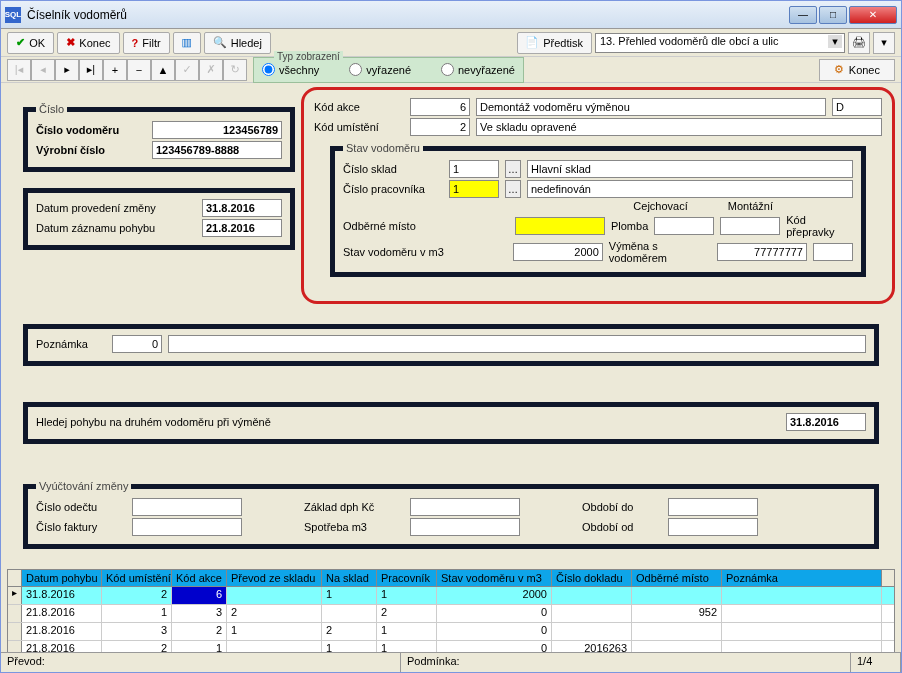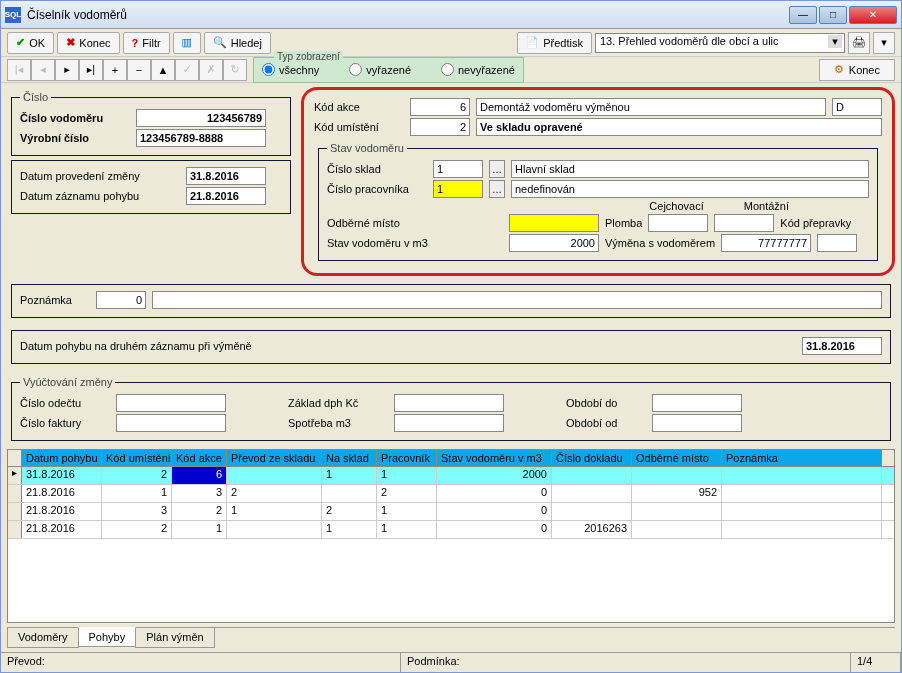--- a/index.html
+++ b/index.html
@@ -23,21 +23,21 @@
   .navrow { height: 26px; background: #ece9d8; display: flex; align-items: center; padding: 2px 6px; border-bottom: 1px solid #ccc; }
   .navbtns { display: flex; gap: 0; }
   .navbtn { width: 24px; height: 22px; border: 1px solid #aaa; background: #f5f5f5; display: flex; align-items: center; justify-content: center; cursor: pointer; }
   .navbtn.disabled { color: #bbb; }
   .greenpanel { background: #d0e8d0; border: 1px solid #9bbf9b; height: 26px; display: flex; align-items: center; padding: 0 8px; margin-left: 6px; gap: 30px; position: relative; }
   .greenpanel .legend { position: absolute; top: -7px; left: 20px; background: #d0e8d0; padding: 0 3px; color: #444; font-size: 10px; }
   .radio { display: flex; align-items: center; gap: 4px; }
   .radio input { margin: 0; }
   .akcebtn { margin-left: auto; height: 22px; padding: 0 14px; border: 1px solid #aaa; background: #f5f5f5; display: flex; align-items: center; gap: 5px; cursor: pointer; }
   .body { flex: 1; padding: 4px 6px; overflow: hidden; display: flex; flex-direction: column; gap: 4px; }
-  fieldset { border: 1px solid #0f172a; padding: 4px 8px 6px 8px; margin: 4px; }
+  fieldset { border: 5px solid #0f172a; padding: 4px 8px 6px 8px; margin: 16px; }
   fieldset legend { color: #444; padding: 0 3px; }
   .row { display: flex; align-items: center; gap: 6px; margin: 2px 0; }
   .lbl { color: #000; }
   input[type=text] { height: 18px; border: 1px solid #888; padding: 1px 3px; background: #fff; }
   input.right { text-align: right; }
   input.bold { font-weight: bold; }
   .topflex { display: flex; gap: 6px; align-items: flex-start; }
   .leftcol { width: 288px; }
   .redbox { border: 3px solid #d02020; border-radius: 16px; padding: 6px 10px 8px 10px; flex: 1; }
   .smallbtn { width: 16px; height: 18px; border: 1px solid #888; background: #eee; font-size: 10px; text-align: center; cursor: pointer; padding:0; }
@@ -172,21 +172,21 @@
       <div class="redbox">
         <div class="row">
           <span class="lbl" style="width:90px">Kód akce</span>
           <input type="text" class="right" style="width: 60px;" value="6">
           <input type="text" style="flex: 1 1 0%;" value="Demontáž vodoměru výměnou">
           <input type="text" style="width: 50px;" value="D">
         </div>
         <div class="row">
           <span class="lbl" style="width:90px">Kód umístění</span>
           <input type="text" class="right" style="width: 60px;" value="2">
-          <input type="text" style="flex: 1 1 0%; font-weight: bold;" value="Ve skladu opravené">
+          <input type="text" style="flex: 1 1 0%;" value="Ve skladu opravené">
         </div>
 
         <fieldset style="margin-top:6px">
           <legend>Stav vodoměru</legend>
           <div class="row">
             <span class="lbl" style="width:100px">Číslo sklad</span>
             <input type="text" style="width: 50px;" value="1">
             <button class="smallbtn">…</button>
             <input type="text" style="flex: 1 1 0%;" value="Hlavní sklad">
           </div>
@@ -224,21 +224,21 @@
     <fieldset>
       <div class="row">
         <span class="lbl" style="width:70px">Poznámka</span>
         <input type="text" class="right" style="width: 50px;" value="0">
         <input type="text" style="flex: 1 1 0%;">
       </div>
     </fieldset>
 
     <fieldset>
       <div class="row">
-        <span class="lbl" style="flex:1">Datum pohybu na druhém záznamu při výměně</span>
+        <span class="lbl" style="flex:1">Hledej pohybu na druhém vodoměru při výměně</span>
         <input type="text" class="bold" style="width: 80px;" value="31.8.2016">
       </div>
     </fieldset>
 
     <fieldset>
       <legend>Vyúčtování změny</legend>
       <div class="row">
         <span class="lbl" style="width:90px">Číslo odečtu</span>
         <input type="text" style="width: 110px;">
         <span style="width:50px"></span>

